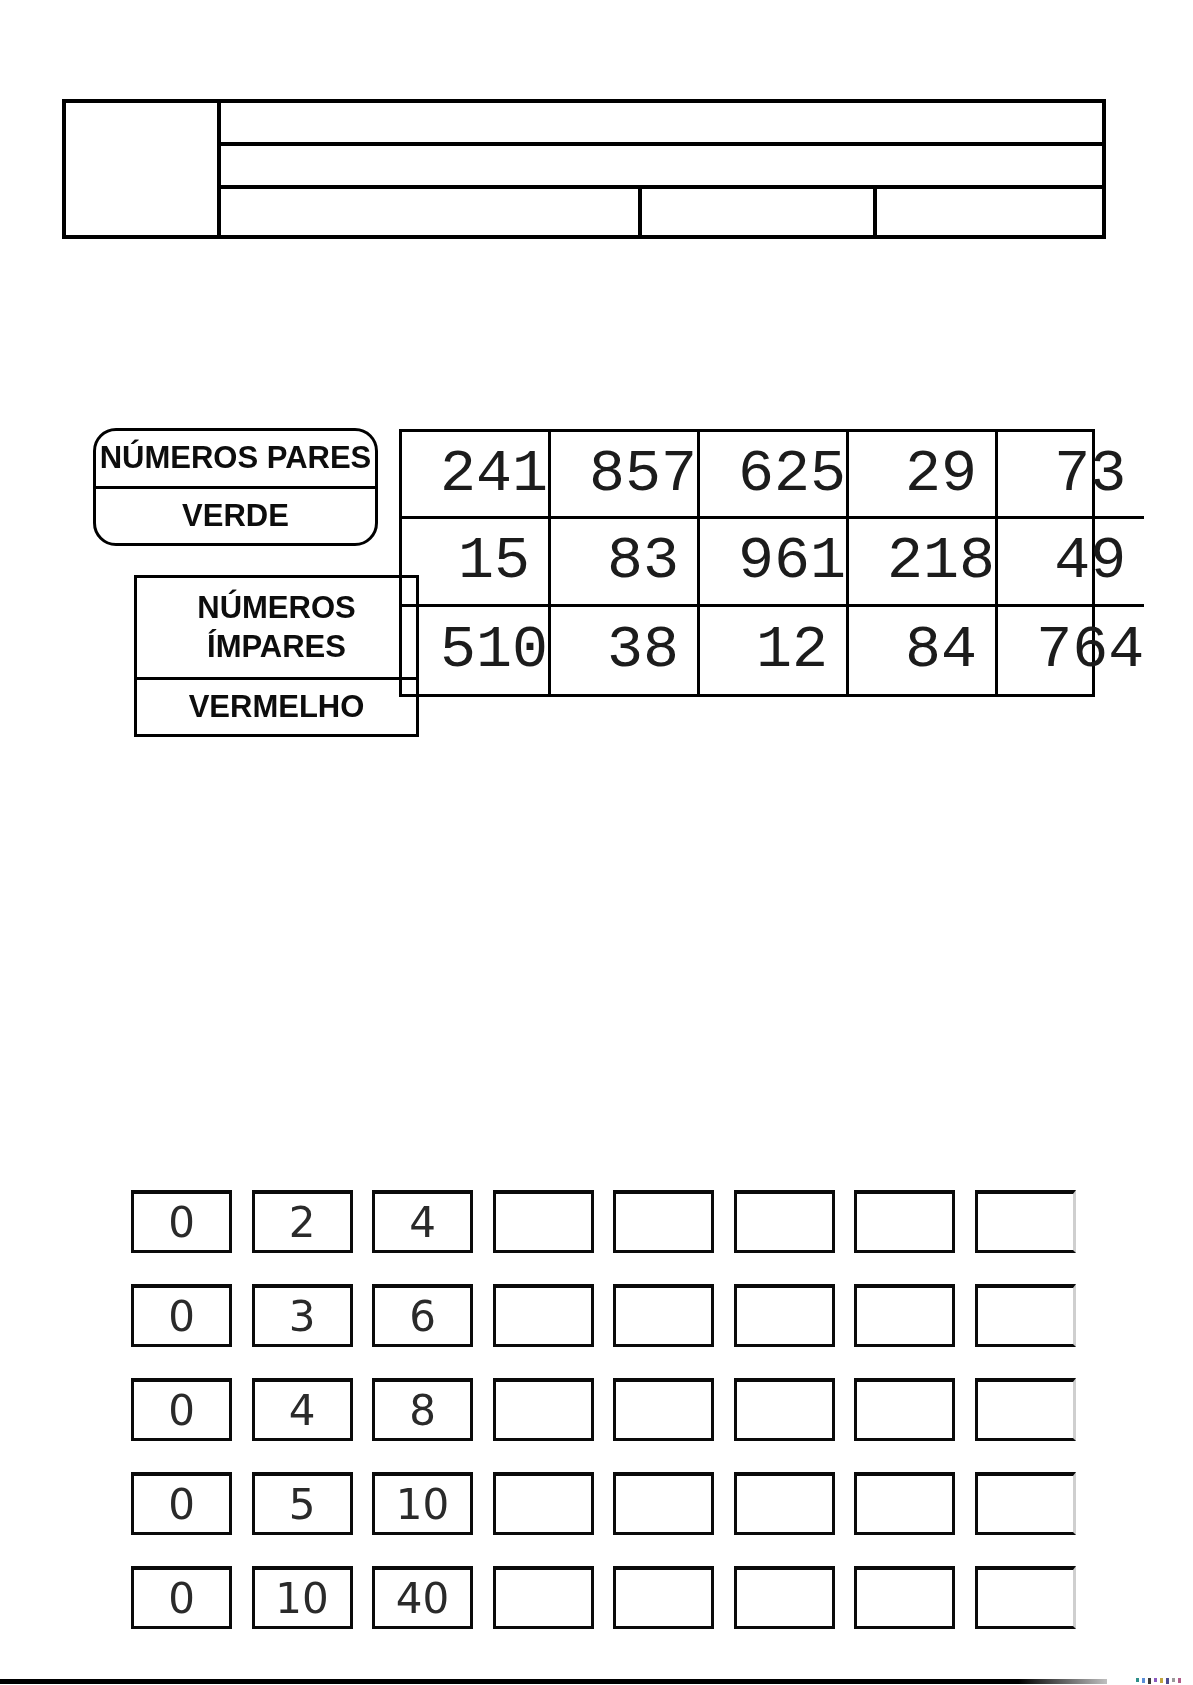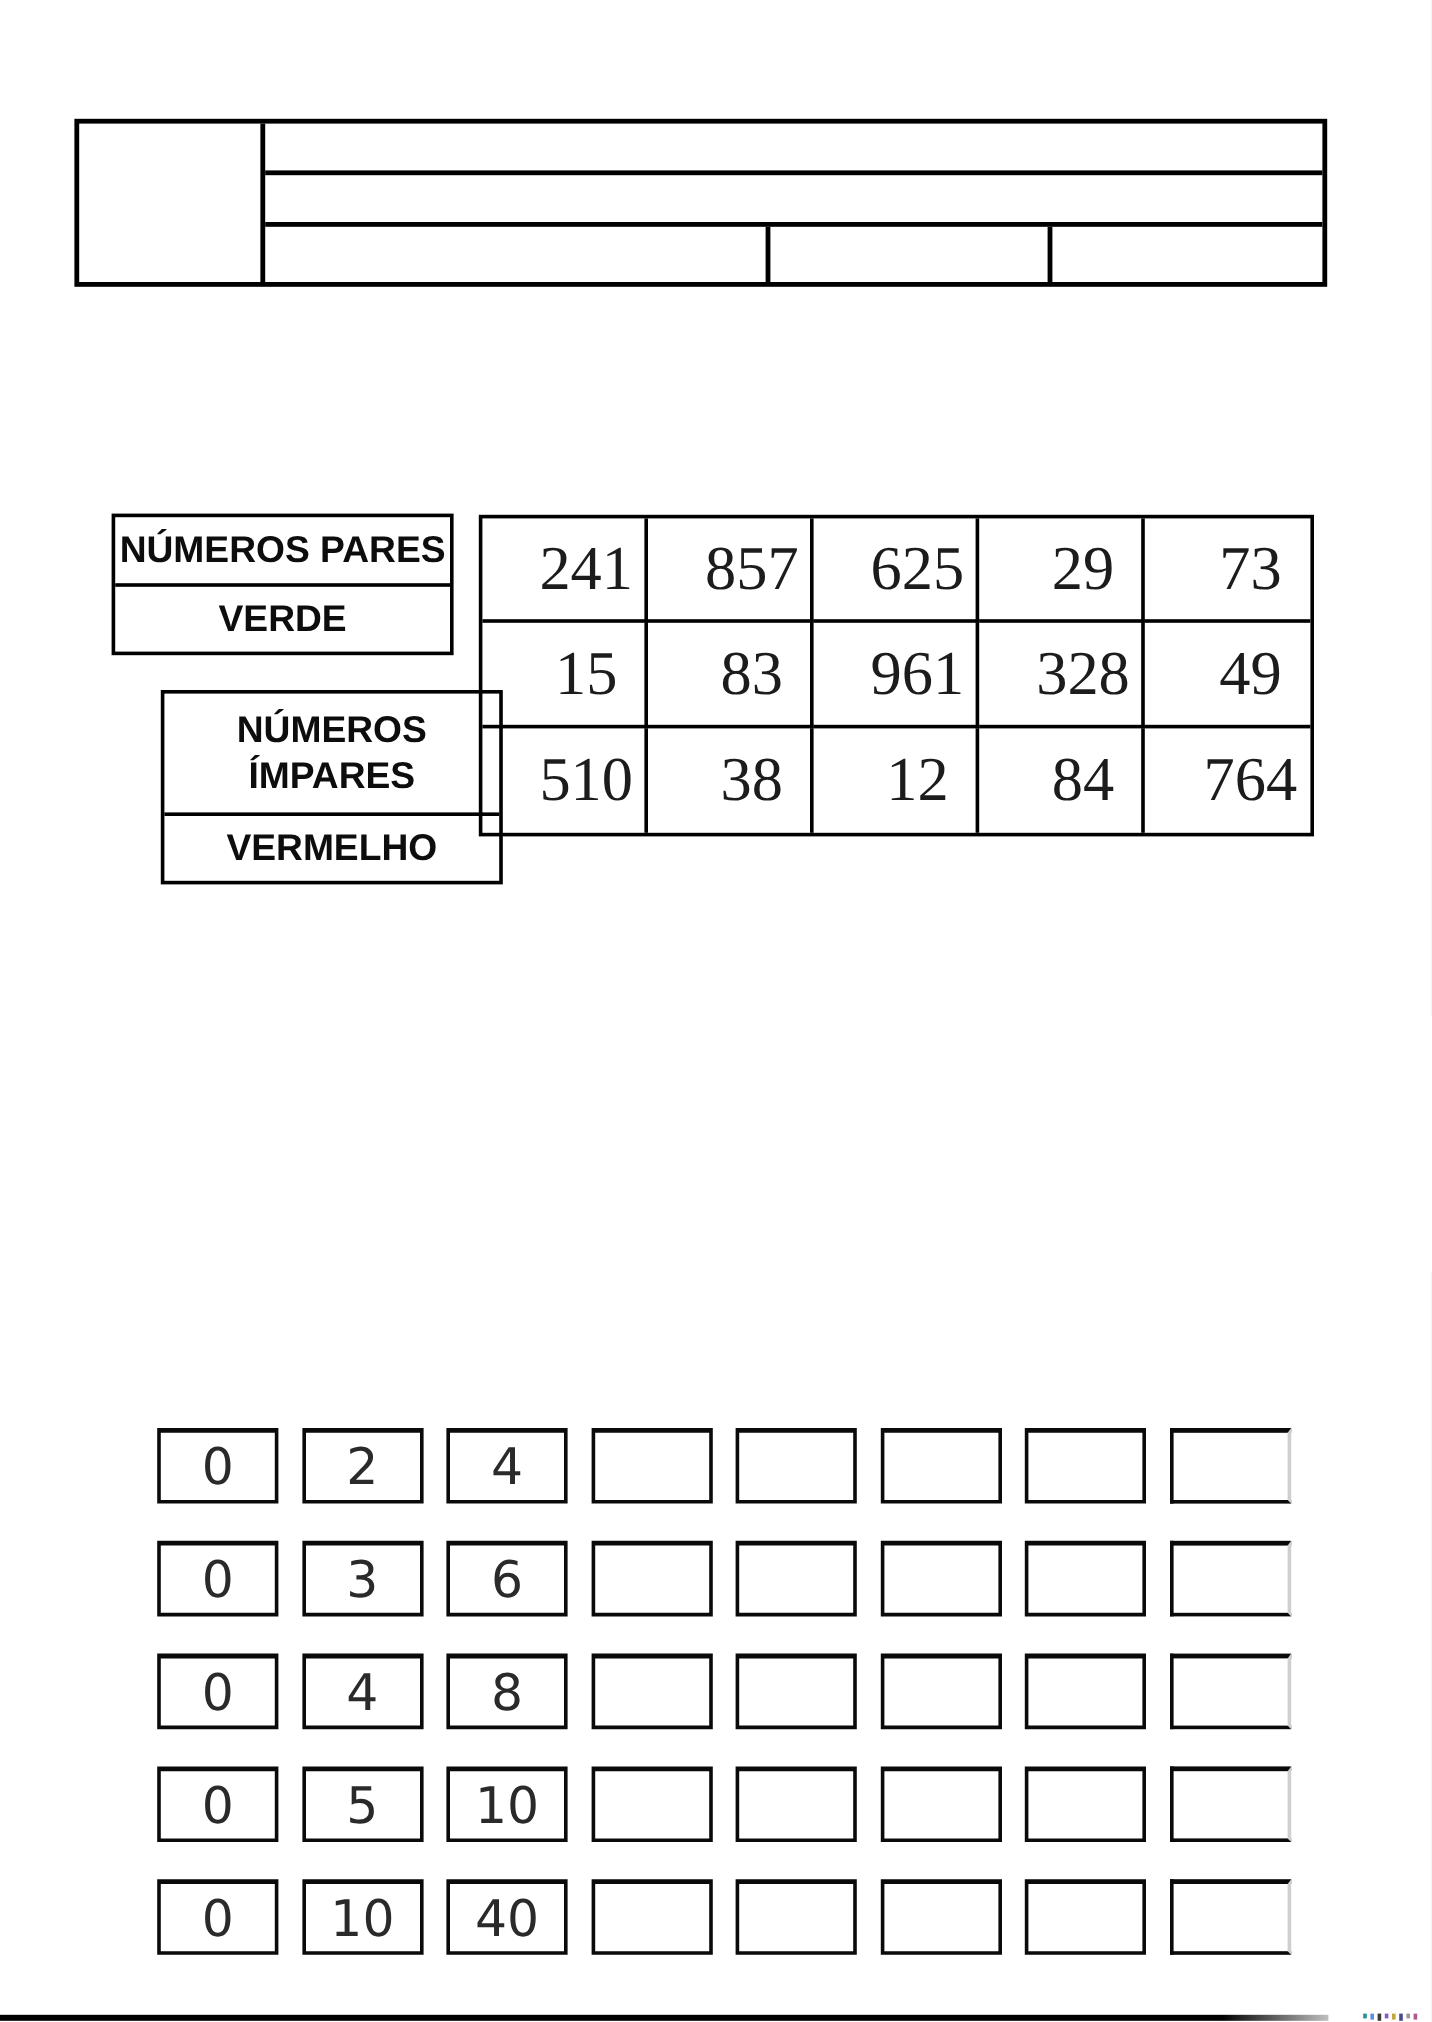--- a/index.html
+++ b/index.html
@@ -37,21 +37,21 @@
   .legend-box {
     position:absolute; width:285px;
     border:3px solid #000; box-sizing:border-box;
     display:flex; flex-direction:column;
     text-align:center;
     font-weight:600;
     font-size:31px;
     letter-spacing:0px;
     color:#0d0d0d;
   }
-  .legend-even { left:93px; top:428px; height:118px; }
+  .legend-even { left:93px; top:428px; height:118px;border-radius:23px; }
   .legend-odd  { left:94px; top:575px; height:162px;margin-left:40px; }
   .legend-top {
     flex:none; border-bottom:3px solid #000; box-sizing:border-box;
     display:flex; align-items:center; justify-content:center;
     line-height:1.25;
   }
   .legend-even .legend-top { height:58px; }
   .legend-odd  .legend-top { height:102px; padding:0 48px; }
   .legend-bottom {
     flex:1; display:flex; align-items:center; justify-content:center;
@@ -61,23 +61,23 @@
   .number-grid {
     position:absolute; left:399px; top:429px;
     width:696px; height:268px;
     border:3px solid #000; box-sizing:border-box;
     display:grid;
     grid-template-columns:repeat(5, 1fr);
     grid-template-rows:repeat(3, 1fr);
   }
   .number-cell {
     display:flex; align-items:center; justify-content:center;
-    font-family:Liberation Serif, serif;
+    font-family:Liberation Mono, monospace;
     font-weight:400;
-    font-size:52px;
+    font-size:60px;
     color:#1c1c1c;
     box-sizing:border-box;
     padding-left:38px;
   }
   .number-cell.br { border-right:3px solid #000; }
   .number-cell.bb { border-bottom:3px solid #000; }
 
   
   .skip-section { position:absolute; left:131px; top:1190px; }
   .skip-row { display:flex; gap:19.5px; margin-bottom:31px; height:63px; }
@@ -131,21 +131,21 @@
 
   <div class="number-grid">
       <div class="number-cell br bb">241</div>
       <div class="number-cell br bb">857</div>
       <div class="number-cell br bb">625</div>
       <div class="number-cell br bb">29</div>
       <div class="number-cell bb">73</div>
       <div class="number-cell br bb">15</div>
       <div class="number-cell br bb">83</div>
       <div class="number-cell br bb">961</div>
-      <div class="number-cell br bb">328</div>
+      <div class="number-cell br bb">218</div>
       <div class="number-cell bb">49</div>
       <div class="number-cell br">510</div>
       <div class="number-cell br">38</div>
       <div class="number-cell br">12</div>
       <div class="number-cell br">84</div>
       <div class="number-cell">764</div>
     </div>
 
   <div class="skip-section">
       <div class="skip-row">

